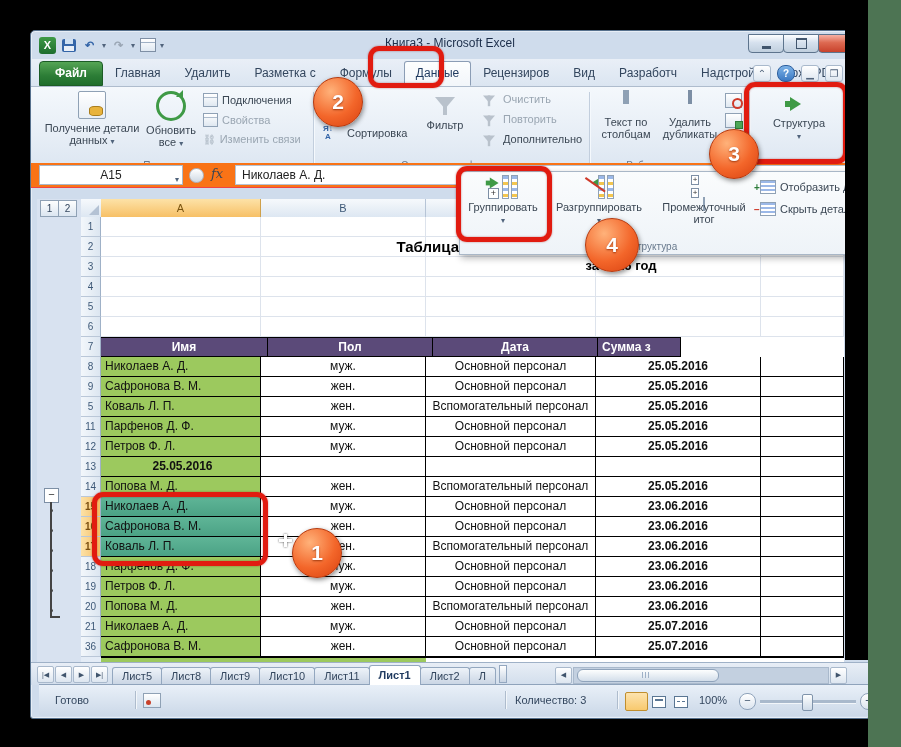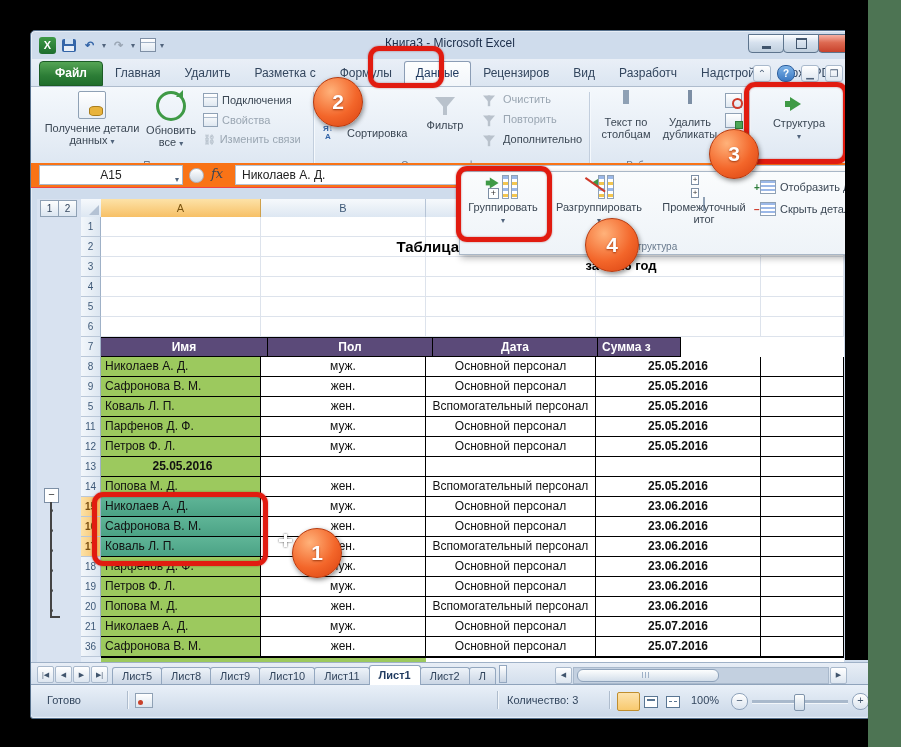--- a/index.html
+++ b/index.html
@@ -162,21 +162,21 @@
   .hsplit{width:6px;height:16px;margin:0 2px 2px 4px;background:linear-gradient(#fff,#c8d4e3);border:1px solid #93a7bf;}
   .hscroll{position:absolute;left:524px;right:22px;bottom:2px;height:16px;display:flex;align-items:center;}
   .harr{width:15px;height:15px;font-size:7px;color:#41556d;border:1px solid #a9b9cc;border-radius:2px;
         background:linear-gradient(#fff,#dde6f0);display:flex;align-items:center;justify-content:center;}
   .htrack{flex:1;height:15px;background:#c3d0e0;border:1px solid #a9b9cc;position:relative;margin:0 1px;}
   .hthumb{position:absolute;left:3px;top:1px;width:140px;height:11px;background:linear-gradient(#fdfefe,#d3deea);
           border:1px solid #8fa3bb;border-radius:6px;}
   .hthumb::after{content:"";position:absolute;left:64px;top:2px;width:8px;height:6px;
           background:repeating-linear-gradient(90deg,#9fb1c7 0 1px,transparent 1px 3px);}
   
-  .statusbar{position:absolute;left:0;top:653px;width:100%;height:31px;border-top:1px solid #8fa3bb;
+  .statusbar{position:absolute;left:8px;top:653px;width:100%;height:31px;border-top:1px solid #8fa3bb;
              background:linear-gradient(#e9f0f8,#cbd8e8);border-radius:0 0 3px 3px;font-size:11px;color:#33465e;}
   .stxt{position:absolute;top:9px;}
   .macroico{position:absolute;left:104px;top:8px;width:16px;height:13px;background:linear-gradient(#fff,#dce6f0);
             border:1px solid #8fa1b5;}
   .macroico::after{content:"";position:absolute;left:2px;bottom:2px;width:5px;height:5px;border-radius:50%;background:#c8412b;}
   .ssep{position:absolute;top:6px;width:1px;height:18px;background:#aebccd;border-right:1px solid #f2f6fa;}
   .viewbtn{position:absolute;top:7px;width:21px;height:17px;border:1px solid transparent;border-radius:2px;
            display:flex;align-items:center;justify-content:center;}
   .viewbtn.on{background:linear-gradient(#fde3ae,#f8c96e);border-color:#c08e2e;}
   .vico{width:12px;height:10px;border:1px solid #5a7693;background:#fff;position:relative;}

